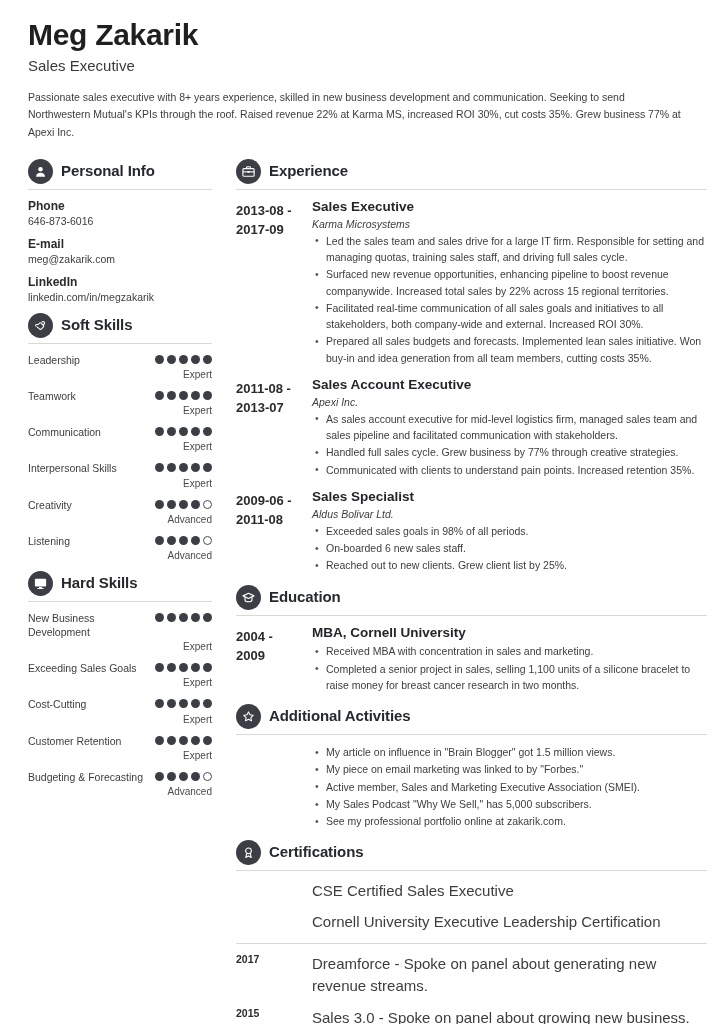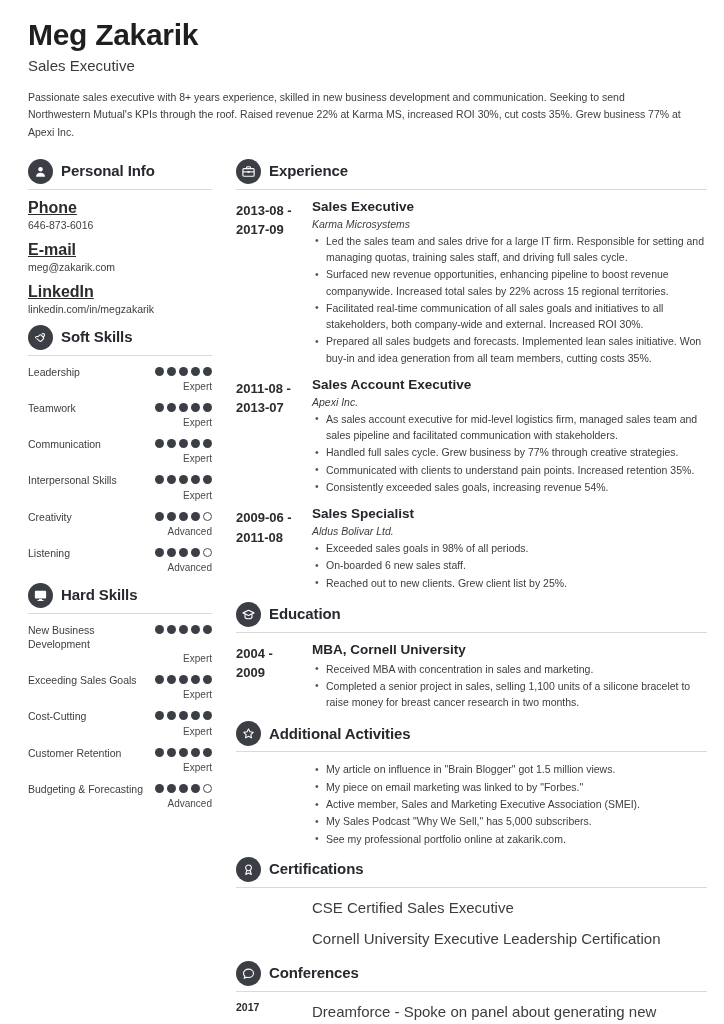--- a/index.html
+++ b/index.html
@@ -95,25 +95,24 @@
   }
   .rule {
     height: 1px;
     background: #d9d9d9;
     margin: 3px 0 9px 0;
   }
 
   
   .pi-block { margin-bottom: 10px; }
   .pi-label {
-    font-size: 16px;
+    font-size: 12px;
     font-weight: bold;
     color: #2b2b2b;
     margin-bottom: 2px;
-    text-decoration: underline;
   }
   .pi-value {
     font-size: 10.5px;
     color: #3d3d3d;
     word-break: break-word;
   }
 
   
   .skill {
     margin-bottom: 9px;
@@ -472,21 +471,20 @@
             </div>
             <div class="entry">
               <div class="entry-date">2011-08 -<br>2013-07</div>
               <div class="entry-body">
                 <div class="entry-title">Sales Account Executive</div>
                 <div class="entry-sub">Apexi Inc.</div>
                 <ul class="bullets">
                   <li>As sales account executive for mid-level logistics firm, managed sales team and sales pipeline and facilitated communication with stakeholders.</li>
                   <li>Handled full sales cycle. Grew business by 77% through creative strategies.</li>
                   <li>Communicated with clients to understand pain points. Increased retention 35%.</li>
-                  <li>Consistently exceeded sales goals, increasing revenue 54%.</li>
                 </ul>
               </div>
             </div>
             <div class="entry">
               <div class="entry-date">2009-06 -<br>2011-08</div>
               <div class="entry-body">
                 <div class="entry-title">Sales Specialist</div>
                 <div class="entry-sub">Aldus Bolivar Ltd.</div>
                 <ul class="bullets">
                   <li>Exceeded sales goals in 98% of all periods.</li>
@@ -561,28 +559,20 @@
               <div class="plain-text">CSE Certified Sales Executive</div>
             </div>
             <div class="plain-row">
               <div class="plain-date"></div>
               <div class="plain-text">Cornell University Executive Leadership Certification</div>
             </div>
           </div>
       </div>
 
       <div class="section">
-        <div class="section-head">
-          <span class="sec-icon">
-            <svg width="15" height="15" viewBox="0 0 24 24" fill="none" stroke="#ffffff" stroke-width="1.8" stroke-linejoin="round">
-              <path d="M20 11.6c0 3.7-3.6 6.7-8 6.7-.9 0-1.8-.1-2.6-.4L5 19.6l1.3-3.1C4.9 15.3 4 13.6 4 11.6 4 7.9 7.6 5 12 5s8 2.9 8 6.6z"></path>
-            </svg>
-          </span>
-          <span class="sec-title">Conferences</span>
-        </div>
         <div class="rule"></div>
         <div id="conferences-list">
             <div class="plain-row">
               <div class="plain-date">2017</div>
               <div class="plain-text">Dreamforce - Spoke on panel about generating new revenue streams.</div>
             </div>
             <div class="plain-row">
               <div class="plain-date">2015</div>
               <div class="plain-text">Sales 3.0 - Spoke on panel about growing new business.</div>
             </div>

